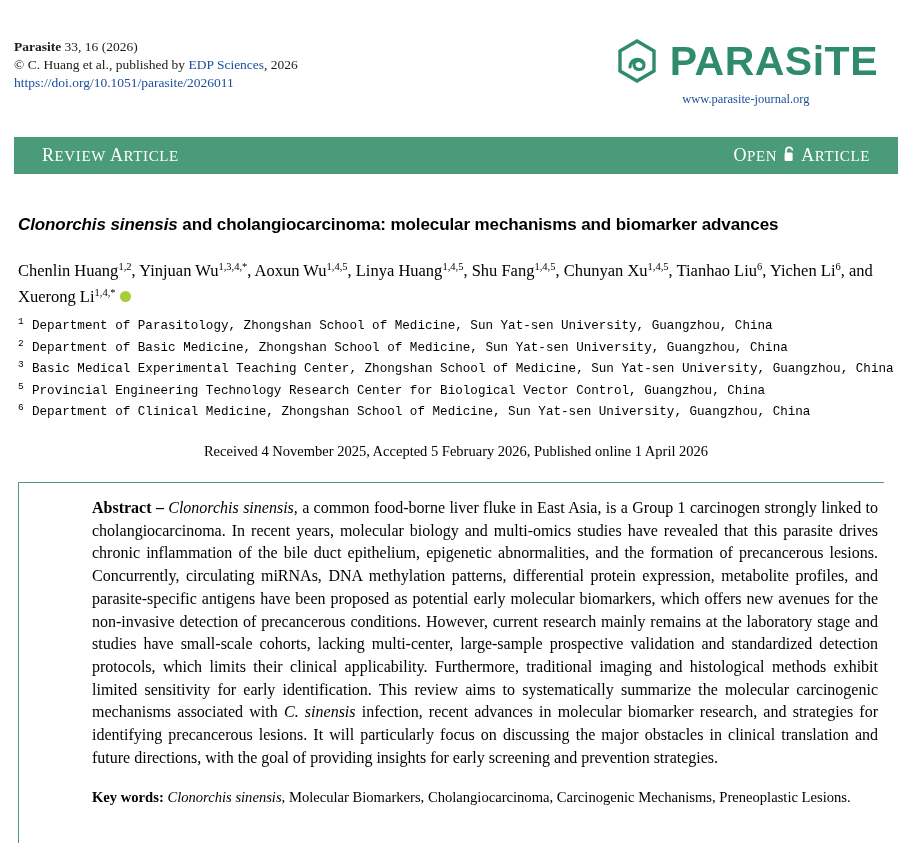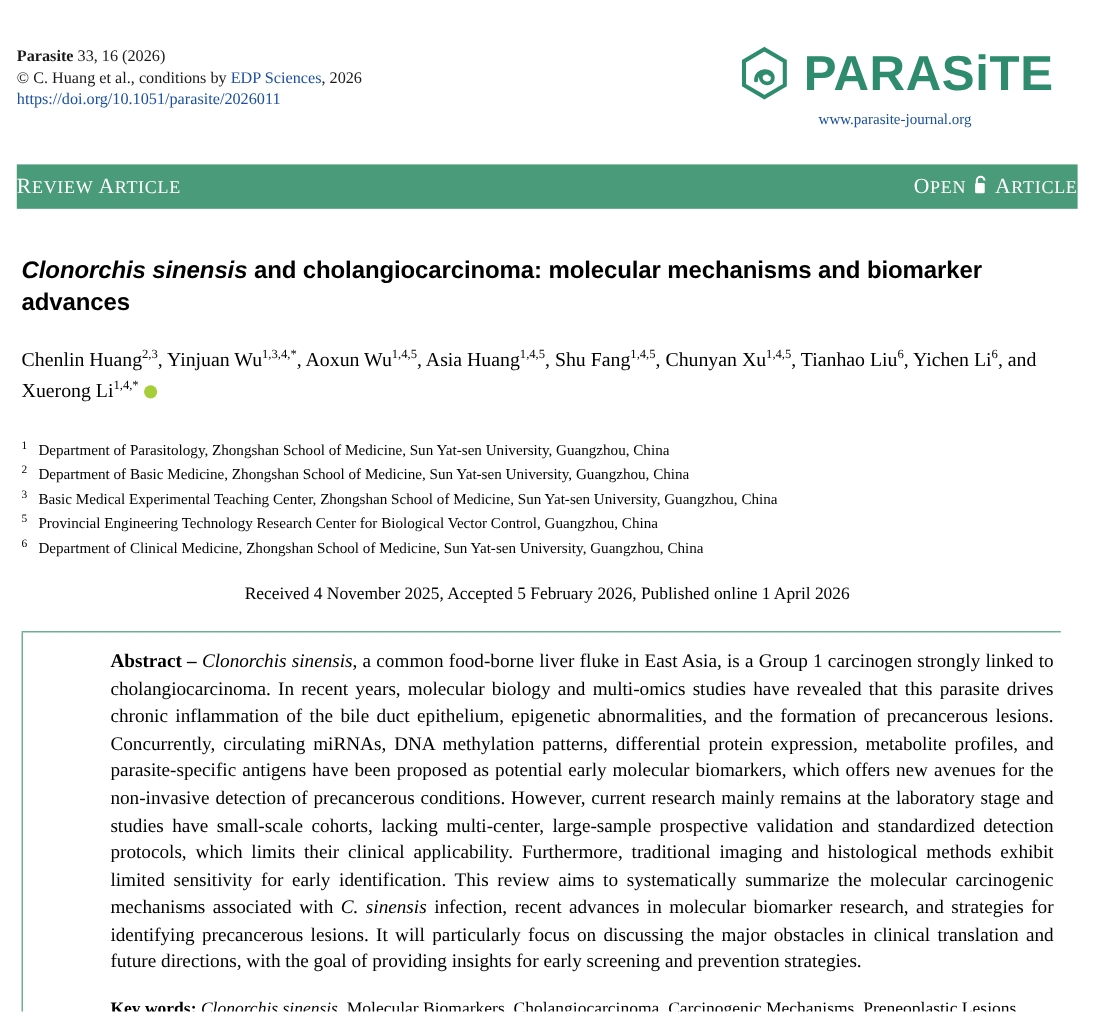--- a/index.html
+++ b/index.html
@@ -78,21 +78,21 @@
   }
 
   
   .greenbar {
     margin: 30px 14px 0 14px;
     background: #4a9b79;
     height: 37px;
     display: flex;
     align-items: center;
     justify-content: space-between;
-    padding: 0 0;
+    padding: 0 28px;
     box-sizing: border-box;
     color: #fff;
   }
   .bar-left {
     font-family: "Liberation Serif", serif;
     font-size: 15px;
     letter-spacing: 0.6px;
   }
   .bar-left .cap,
   .bar-right .cap {
@@ -106,21 +106,21 @@
     gap: 5px;
   }
   .oa-lock {
     font-size: 17px;
     line-height: 1;
   }
 
   
   .title {
     font-family: "Liberation Sans", sans-serif;
-    font-size: 20px;
+    font-size: 17px;
     font-weight: bold;
     line-height: 1.28;
     margin: 40px 28px 0 18px;
     letter-spacing: -0.1px;
   }
   .title i {
     font-style: italic;
   }
 
   
@@ -140,23 +140,24 @@
     border-radius: 50%;
     background: #a6ce39;
     vertical-align: middle;
     margin-left: 4px;
     position: relative;
     top: -1px;
   }
 
   
   .affils {
-    margin: 26px 28px 0 18px;
+    margin: 6px 28px 0 18px;
     font-size: 12.6px;
     line-height: 1.54;
+    font-family: Liberation Mono, monospace;
   }
   .affil {
     white-space: nowrap;
   }
   .affil .num {
     display: inline-block;
     width: 14px;
     font-size: 9.5px;
     vertical-align: super;
   }
@@ -211,21 +212,21 @@
   }
 </style>
 </head>
 <body>
 
 <div class="page">
 
   <div class="header">
     <div class="header-left">
       <div class="line"><span class="journal-name">Parasite</span> <span>33, 16 (2026)</span></div>
-      <div class="line"><span>© C. Huang et al., conditions by </span><a href="#">EDP Sciences</a><span>, 2026</span></div>
+      <div class="line"><span>© C. Huang et al., published by </span><a href="#">EDP Sciences</a><span>, 2026</span></div>
       <div class="line"><a class="doi" href="#">https://doi.org/10.1051/parasite/2026011</a></div>
     </div>
 
     <div class="header-right">
       <div class="brand">
         <span class="brand-logo">
           <svg width="46" height="46" viewBox="0 0 46 46">
             <path d="M23 3 L40 13 L40 33 L23 43 L6 33 L6 13 Z" fill="none" stroke="#2e8b6d" stroke-width="3.4"></path>
             <path d="M16 29 C16 19, 30 19, 30 27 C30 33, 21 33, 20 27 C19.3 22.5, 26 21, 28 24" fill="none" stroke="#2e8b6d" stroke-width="3.2" stroke-linecap="round"></path>
           </svg>
@@ -248,24 +249,24 @@
           <rect x="2.6" y="7.6" width="8" height="8.4" rx="1.1" fill="#ffffff"></rect>
         </svg>
       </span>
       <span><span class="cap">A</span><span>RTICLE</span></span>
     </div>
   </div>
 
   <h1 class="title"><i>Clonorchis sinensis</i><span> and cholangiocarcinoma: molecular mechanisms and biomarker advances</span></h1>
 
   <div class="authors">
-    <span><span>Chenlin Huang</span><sup>2,3</sup></span>,
+    <span><span>Chenlin Huang</span><sup>1,2</sup></span>,
     <span><span>Yinjuan Wu</span><sup>1,3,4,*</sup></span>,
     <span><span>Aoxun Wu</span><sup>1,4,5</sup></span>,
-    <span><span>Asia Huang</span><sup>1,4,5</sup></span>,
+    <span><span>Linya Huang</span><sup>1,4,5</sup></span>,
     <span><span>Shu Fang</span><sup>1,4,5</sup></span>,
     <span><span>Chunyan Xu</span><sup>1,4,5</sup></span>,
     <span><span>Tianhao Liu</span><sup>6</sup></span>,
     <span><span>Yichen Li</span><sup>6</sup></span>,
     <span><span>and Xuerong Li</span><sup>1,4,*</sup></span><span class="orcid"></span>
   </div>
 
   <div class="affils">
     <div class="affil"><span class="num">1</span><span>Department of Parasitology, Zhongshan School of Medicine, Sun Yat-sen University, Guangzhou, China</span></div>
     <div class="affil"><span class="num">2</span><span>Department of Basic Medicine, Zhongshan School of Medicine, Sun Yat-sen University, Guangzhou, China</span></div>

